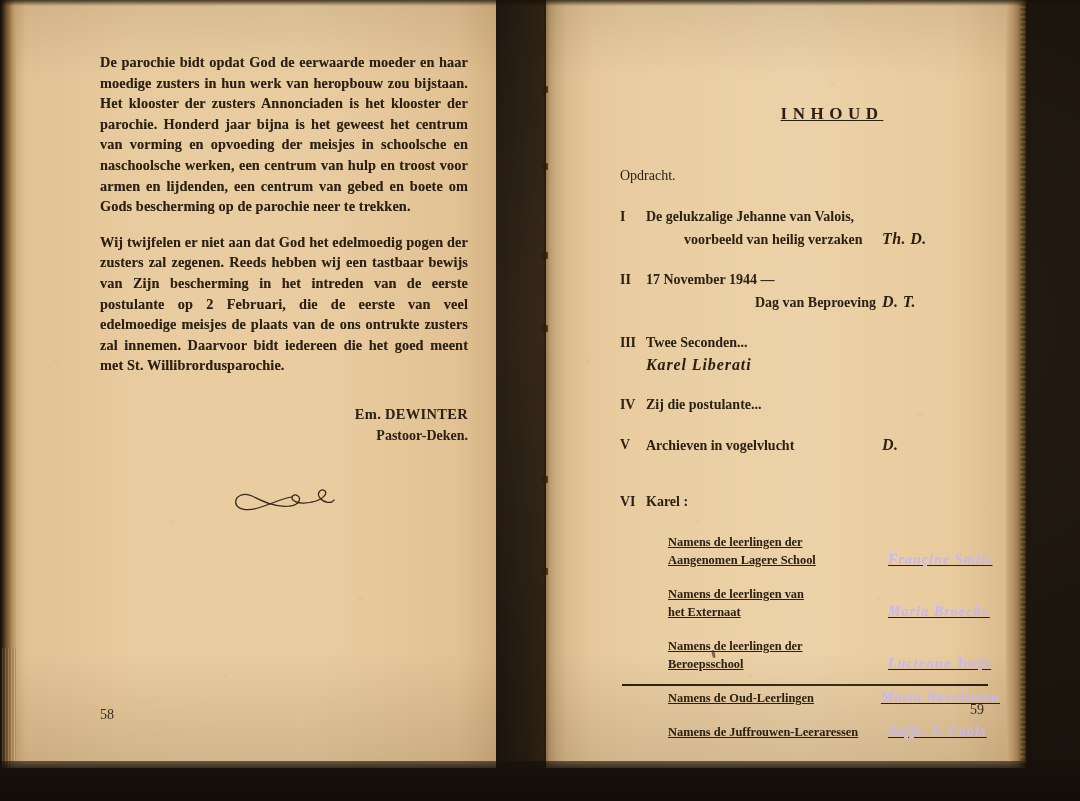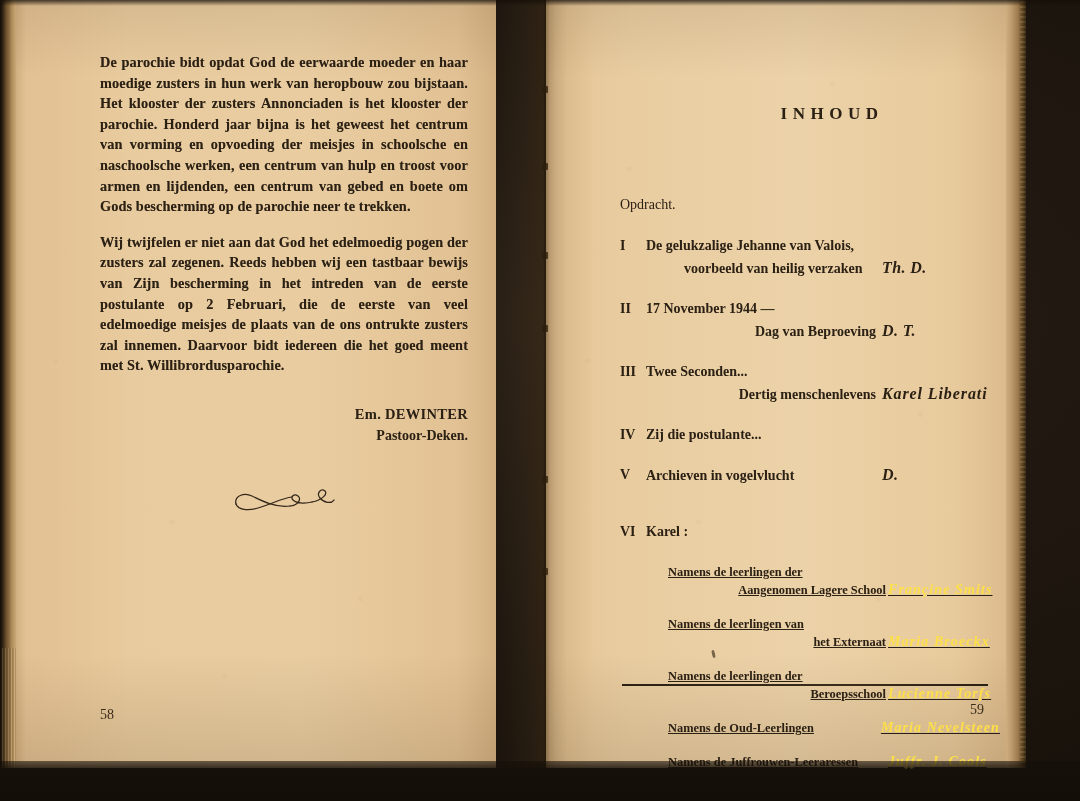--- a/index.html
+++ b/index.html
@@ -263,23 +263,24 @@
     top: 104px;
     width: 380px;
     color: #2b2014;
   }
 
   .toc-title {
     text-align: center;
     font-size: 17px;
     font-weight: 700;
     letter-spacing: 5.5px;
-    margin: 0 0 73px 0;
+    margin: 0 0 44px 0;
     padding-left: 44px;
     color: #2b2014;
+    text-decoration: underline;
   }
 
   .toc-lead {
     font-size: 14px;
     font-weight: 400;
     margin: 0 0 22px 0;
     color: #2b2014;
   }
 
   .toc-entry {
@@ -342,32 +343,32 @@
   }
   .toc-sub-text {
     flex: 1 1 auto;
     font-size: 12.4px;
     font-weight: 700;
     line-height: 18px;
     color: #2b2014;
   }
   .toc-sub-text .second {
     display: block;
-    text-align: right;
+    text-align: left;
     padding-right: 2px;
   }
   .toc-sub-author {
     flex: 0 0 112px;
     align-self: flex-end;
     font-style: italic;
     font-weight: 700;
     font-size: 14px;
     letter-spacing: 1.1px;
     line-height: 18px;
-    color: #fde047;
+    color: #c4b5fd;
     white-space: nowrap;
   }
   .toc-subentry.single .toc-sub-author { align-self: flex-start; }
 
   .toc-final {
     margin-top: 34px;
     display: flex;
     align-items: flex-start;
   }
   .toc-final .toc-num { flex: 0 0 26px; }
@@ -494,21 +495,20 @@
         </div>
       </div>
 
       <div class="toc-entry">
         <div class="toc-num wide">III</div>
         <div class="toc-body">
           <div class="toc-line">
             <span class="toc-text">Twee Seconden...</span>
           </div>
           <div class="toc-line">
-            <span class="toc-text right">Dertig menschenlevens</span>
             <span class="toc-author">Karel Liberati</span>
           </div>
         </div>
       </div>
 
       <div class="toc-entry">
         <div class="toc-num wide">IV</div>
         <div class="toc-body">
           <div class="toc-line">
             <span class="toc-text">Zij die postulante...</span>

